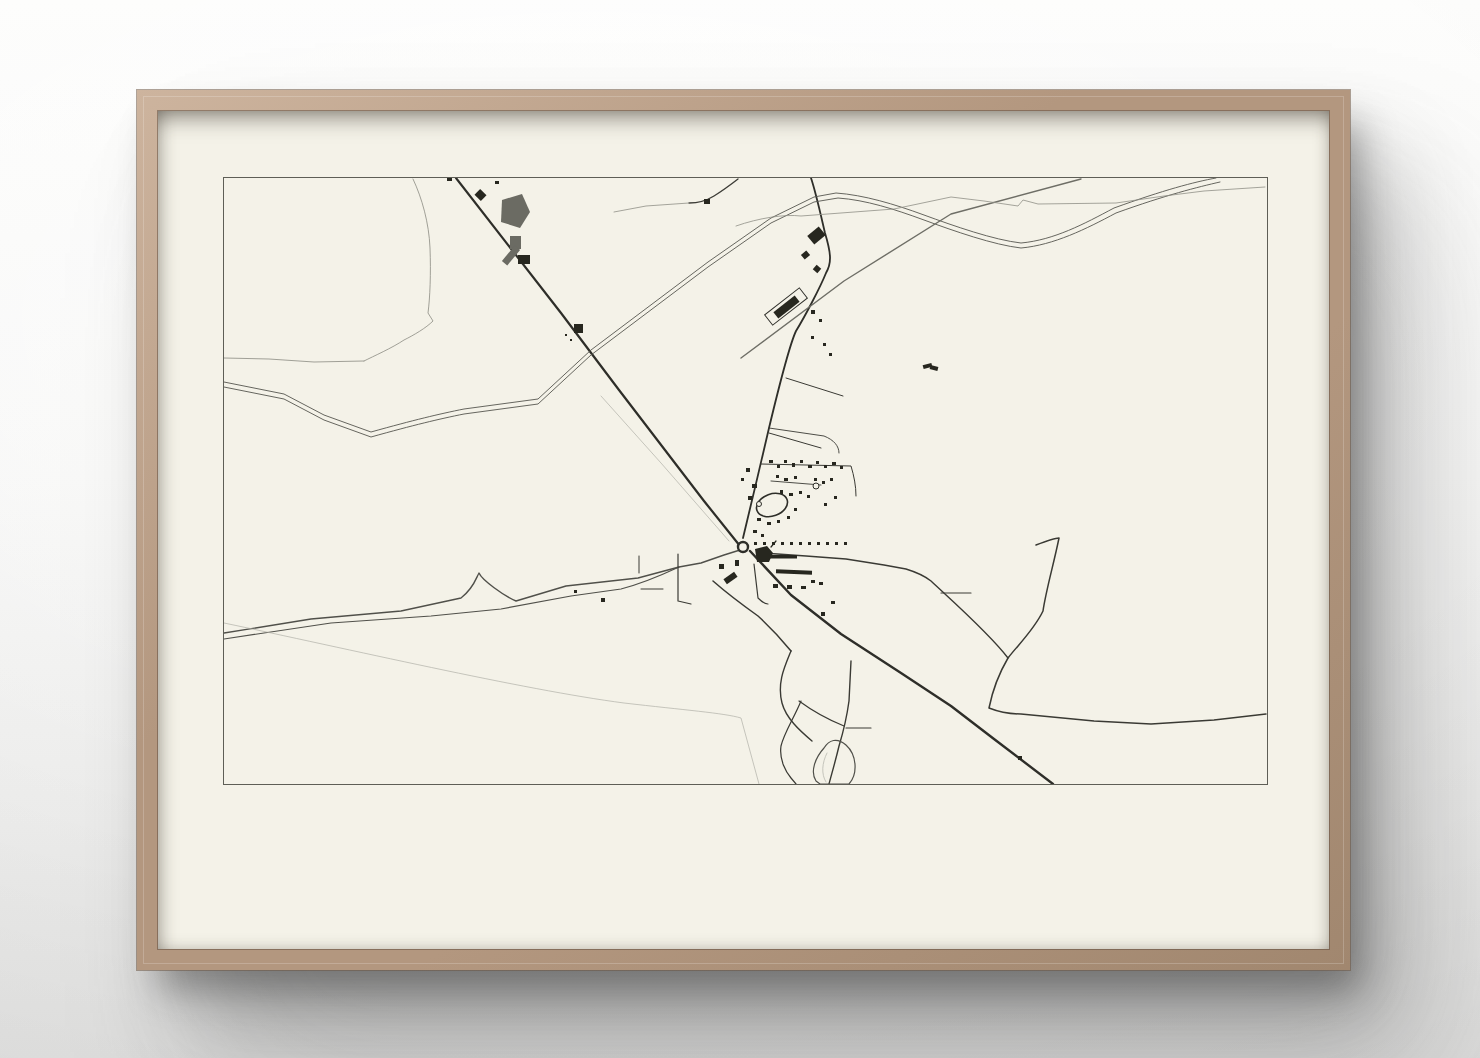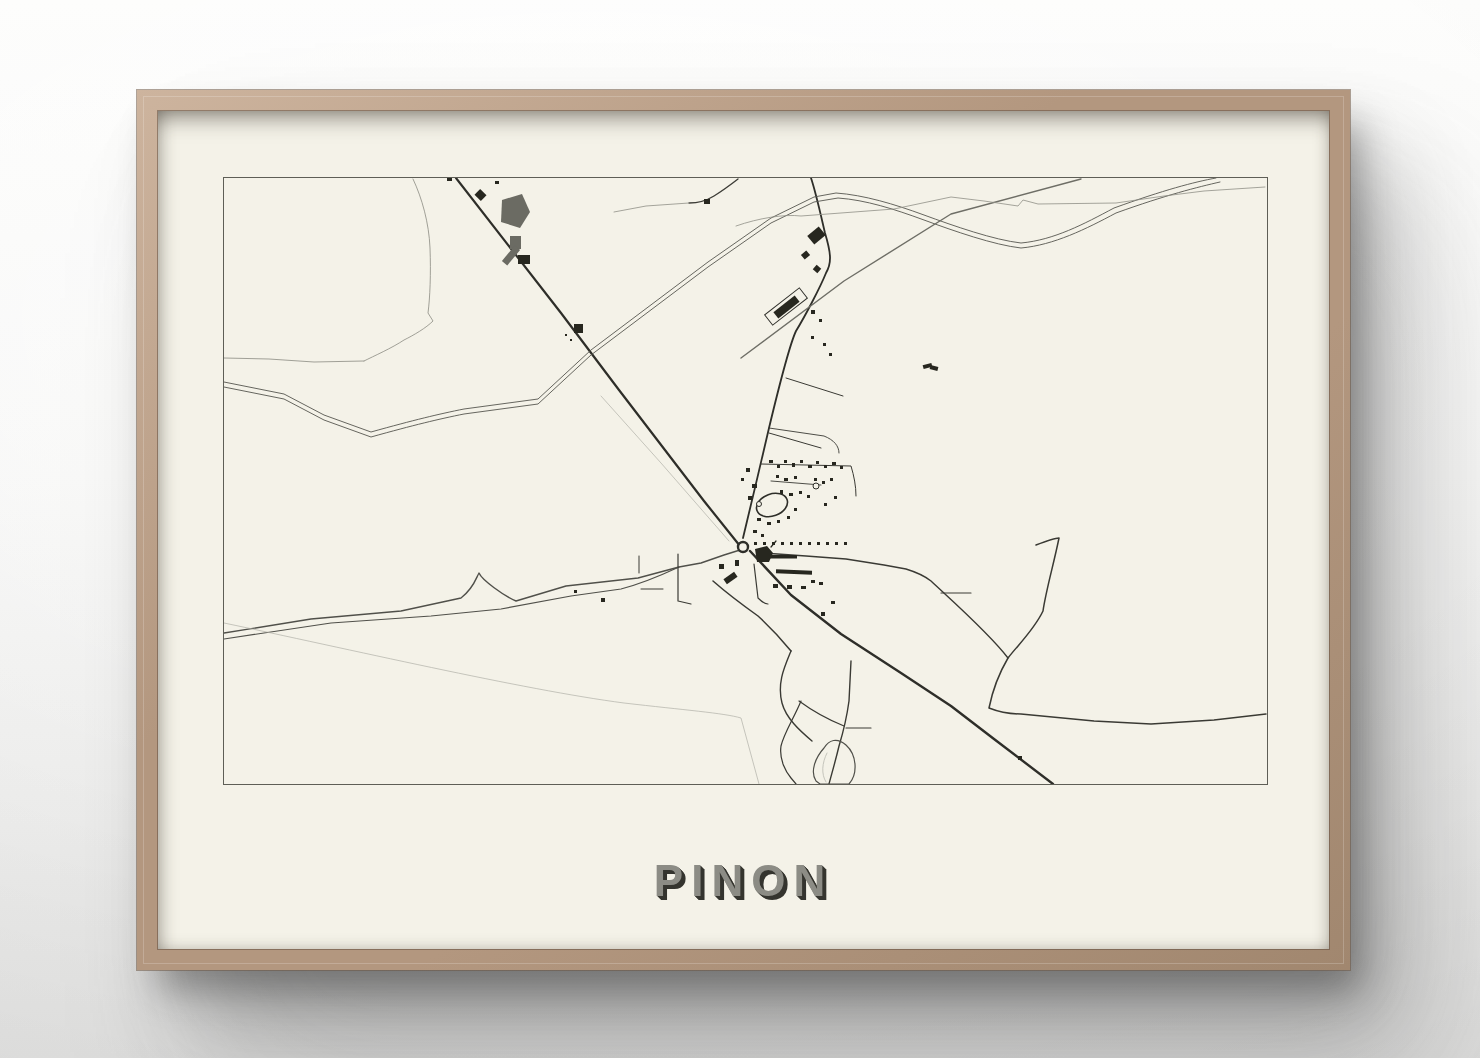--- a/index.html
+++ b/index.html
@@ -173,15 +173,14 @@
           <rect x="607" y="423" width="4" height="3" fill="#27271f"></rect>
           <rect x="794" y="578" width="4" height="4" fill="#27271f"></rect>
           <rect x="350" y="412" width="3" height="3" fill="#27271f"></rect>
           <rect x="377" y="420" width="4" height="4" fill="#27271f"></rect>
           <ellipse cx="519" cy="369" rx="5" ry="5" fill="#f4f2e8" stroke="#2e2e29" stroke-width="2.4"></ellipse>
           <ellipse cx="548" cy="327" rx="16" ry="11" fill="none" stroke="#2e2e29" stroke-width="1.6" transform="rotate(-20 548 327)"></ellipse>
           <ellipse cx="535" cy="326" rx="2.5" ry="2.5" fill="#f4f2e8" stroke="#2e2e29" stroke-width="1"></ellipse>
           <ellipse cx="592" cy="308" rx="3" ry="3" fill="#f4f2e8" stroke="#2e2e29" stroke-width="1"></ellipse>
         </svg>
     </div>
-    <div class="poster-title">PINON</div>
   </div>
 </div>
 
 </body></html>

